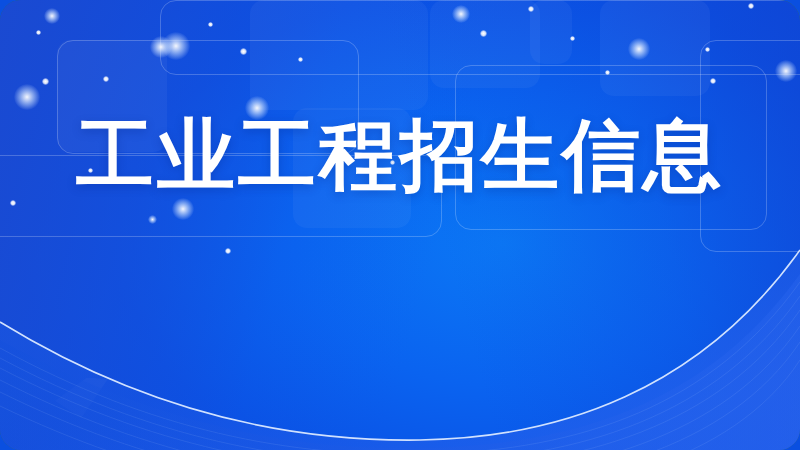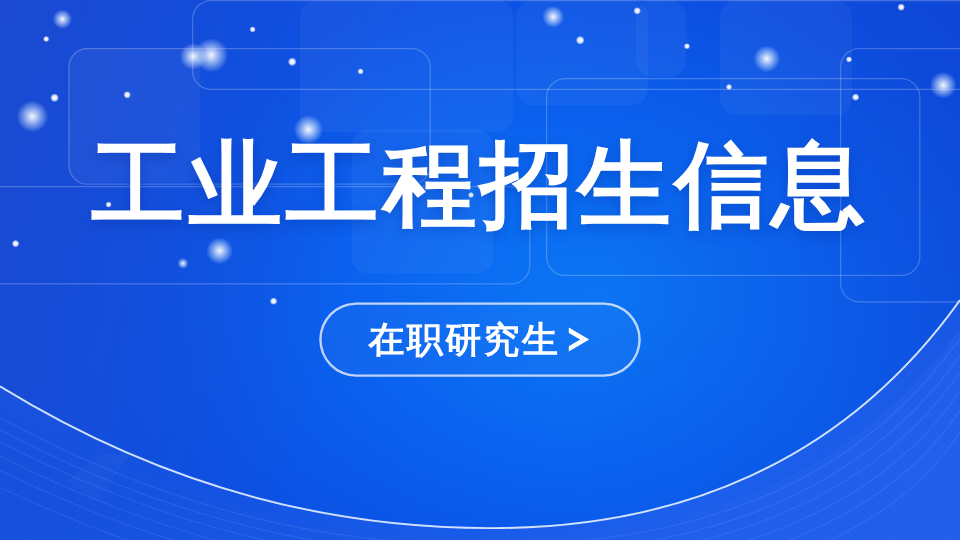--- a/index.html
+++ b/index.html
@@ -10,20 +10,21 @@
   body {
     font-family: "Liberation Sans", "DejaVu Sans", sans-serif;
   }
 
   #banner {
     position: relative;
     width: 800px;
     height: 450px;
     overflow: hidden;
     background: #4d7c0f;
+    border-radius: 21px;
   }
 
   
   .bg-base {
     position: absolute;
     inset: 0;
     background:
       radial-gradient(ellipse 620px 420px at 63% 54%, #0b78f5 0%, #0a63f0 34%, #0a50e4 62%, #0a45dc 100%);
   }
   .bg-tint-left {
@@ -204,22 +205,14 @@
       <path d="M0,140 C150,216 290,244 430,240 C580,236 724,198 800,86"></path>
       <path d="M0,152 C150,226 290,254 430,250 C580,246 728,210 800,102"></path>
       <path d="M0,166 C150,238 290,266 430,262 C580,258 732,224 800,120"></path>
     </g>
 
     <path d="M0,82 C140,168 280,202 420,200 C560,198 700,150 800,10" fill="none" stroke="#dbe9ff" stroke-opacity="0.95" stroke-width="1.6"></path>
   </svg>
 
   <div class="title">工业工程招生信息</div>
 
-  <div class="pill">
-    <span class="pill-label">在职研究生</span>
-    <span class="pill-arrow">
-      <svg viewBox="0 0 22 26" width="22" height="26" aria-hidden="true">
-        <path d="M3 3 L20 13 L3 23 L3 18.5 L12.5 13 L3 7.5 Z" fill="#ffffff"></path>
-      </svg>
-    </span>
-  </div>
 
 </div>
 
 </body></html>

